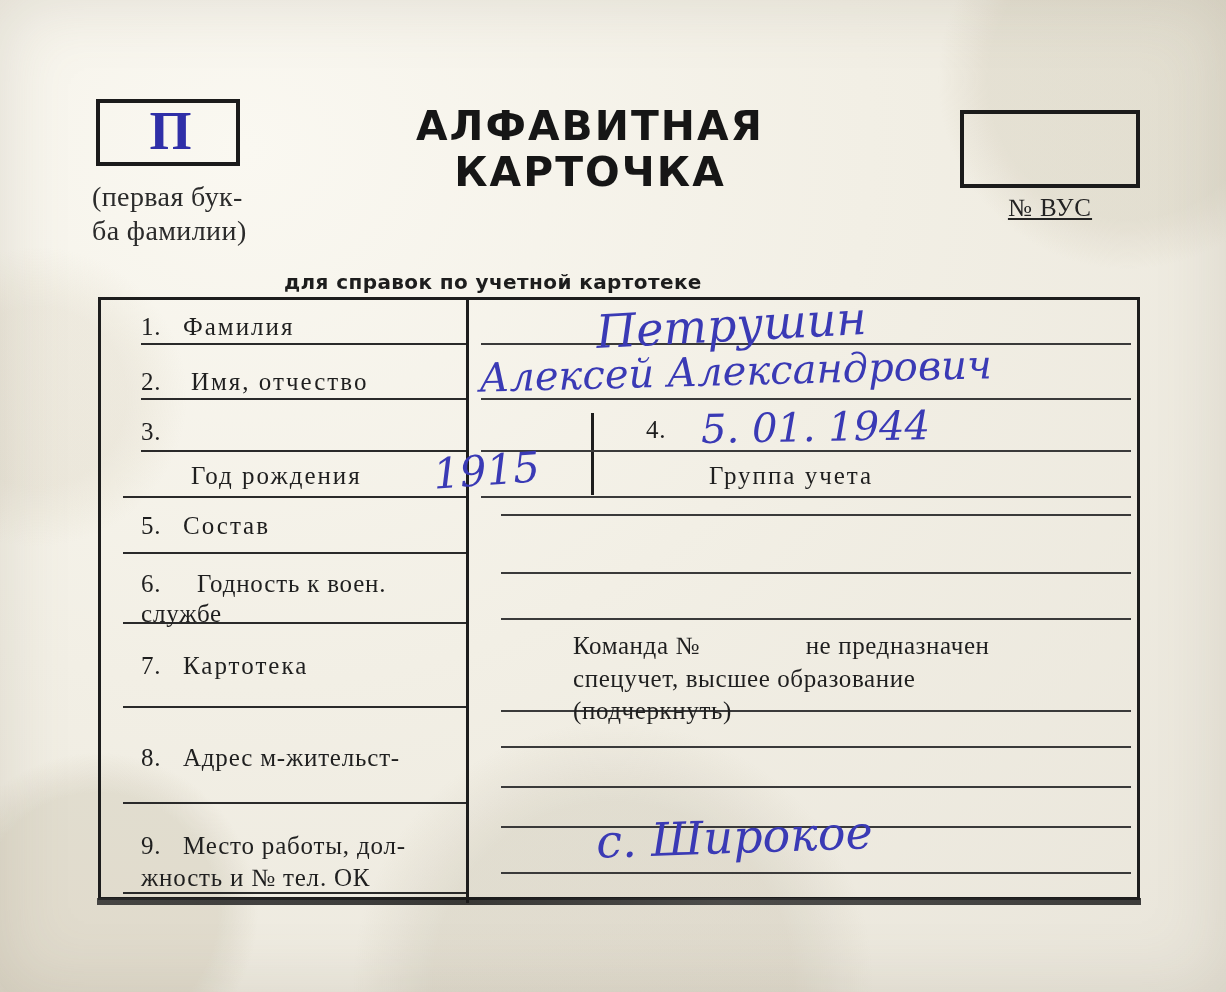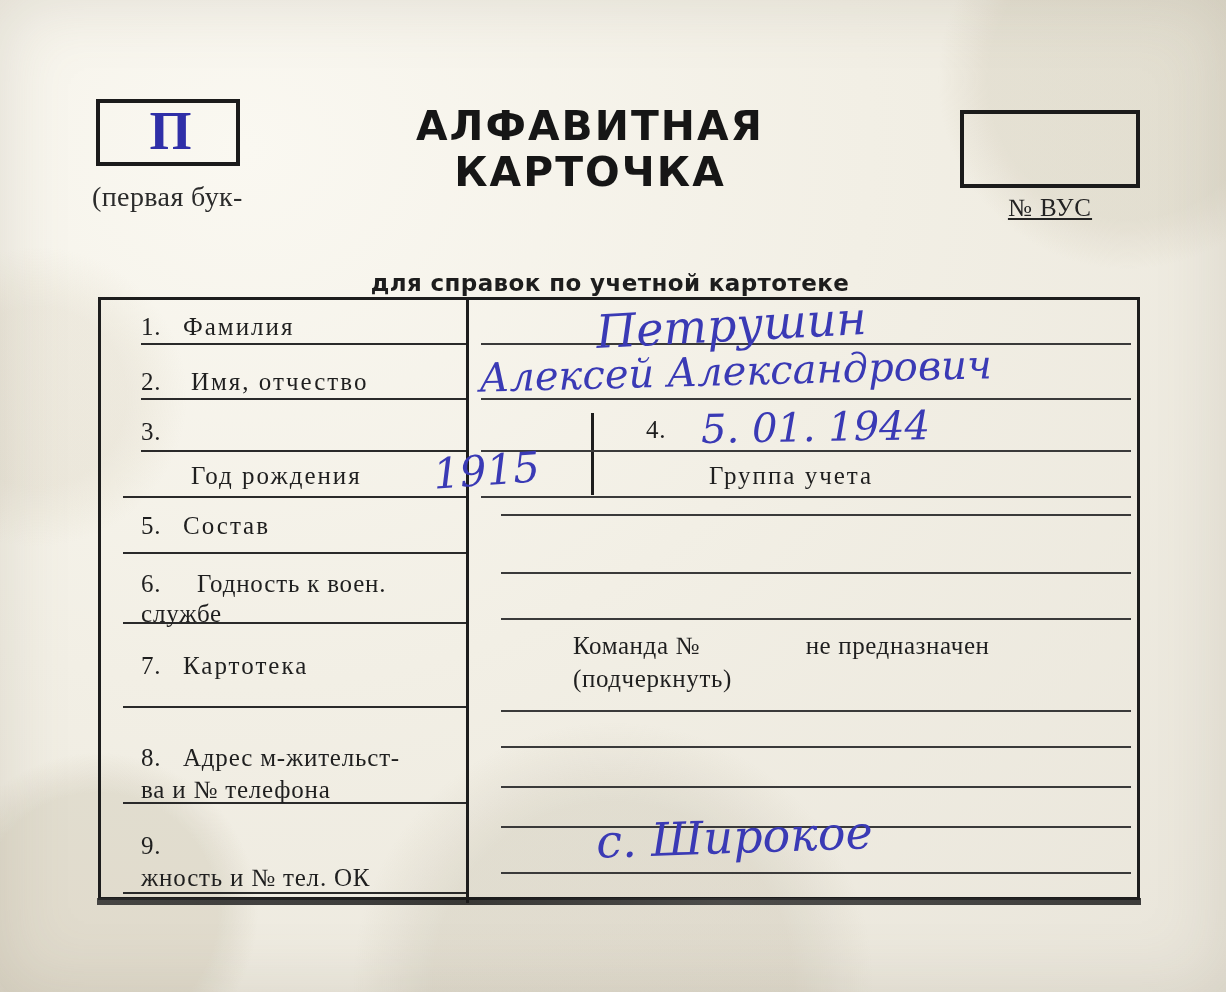--- a/index.html
+++ b/index.html
@@ -104,27 +104,27 @@
     width: 180px;
     text-align: center;
     font-size: 25px;
     letter-spacing: 1px;
     color: #232323;
     text-decoration: underline;
   }
 
   .subtitle {
     position: absolute;
-    left: 300px;
+    left: 284px;
     top: 270px;
     width: 620px;
-    text-align: center;
+    text-align: left;
     font-family: "DejaVu Sans", sans-serif;
     font-weight: 700;
-    font-size: 23px;
+    font-size: 20px;
     letter-spacing: .4px;
     color: #1d1d1d;
   }
 
   
   .table {
     position: absolute;
     left: 98px;
     top: 297px;
     width: 1042px;
@@ -185,20 +185,21 @@
 </head>
 <body>
 
 <div class="card">
   <div class="grain"></div>
 
   <div class="letter-box"></div>
   <div class="letter-glyph">П</div>
   <div class="letter-caption">
     <div>(первая бук-</div>
+    <div>ба фамилии)</div>
   </div>
 
   <div class="main-title">АЛФАВИТНАЯ КАРТОЧКА</div>
 
   <div class="vus-box"></div>
   <div class="vus-caption">№ ВУС</div>
 
   <div class="subtitle">для справок по учетной картотеке</div>
 
   <div class="table">
@@ -247,31 +248,32 @@
 
     <div class="lbl" style="left:40px; top:270px;">6.</div>
     <div class="lbl" style="left:96px; top:270px;">Годность  к  воен.</div>
     <div class="lbl" style="left:40px; top:300px;">службе</div>
 
     <div class="lbl" style="left:40px; top:352px;">7.</div>
     <div class="lbl sp" style="left:82px; top:352px;">Картотека</div>
 
     <div class="lbl" style="left:40px; top:444px;">8.</div>
     <div class="lbl" style="left:82px; top:444px;">Адрес  м-житель­ст-</div>
-    <div class="lbl" style="left:40px; top:476px;">ва и № телефона</div>
 
     <div class="lbl" style="left:40px; top:532px;">9.</div>
+    <div class="lbl" style="left:82px; top:532px;">Место работы, дол-</div>
     <div class="lbl" style="left:40px; top:564px;">жность и № тел. ОК</div>
 
     <div class="cmd-block" style="left:432px; top:330px; width:590px;margin-left:40px;">
       <div>
         <span>Команда №</span>
         <span style="display:inline-block; width:92px;"></span>
         <span>не предназначен</span>
       </div>
+      <div>спецучет,   высшее образование</div>
       <div>(подчеркнуть)</div>
     </div>
 
     <div class="hand" style="left:495px; top:-2px; font-size:46px; transform:rotate(-3deg);">Петрушин</div>
 
     <div class="hand" style="left:378px; top:48px; font-size:40px; transform:rotate(-1.5deg);">Алексей Александрович</div>
 
     <div class="hand" style="left:600px; top:104px; font-size:40px; transform:rotate(-1deg);">5. 01. 1944</div>
 
     <div class="hand" style="left:332px; top:146px; font-size:42px; transform:rotate(-4deg);">1915</div>

